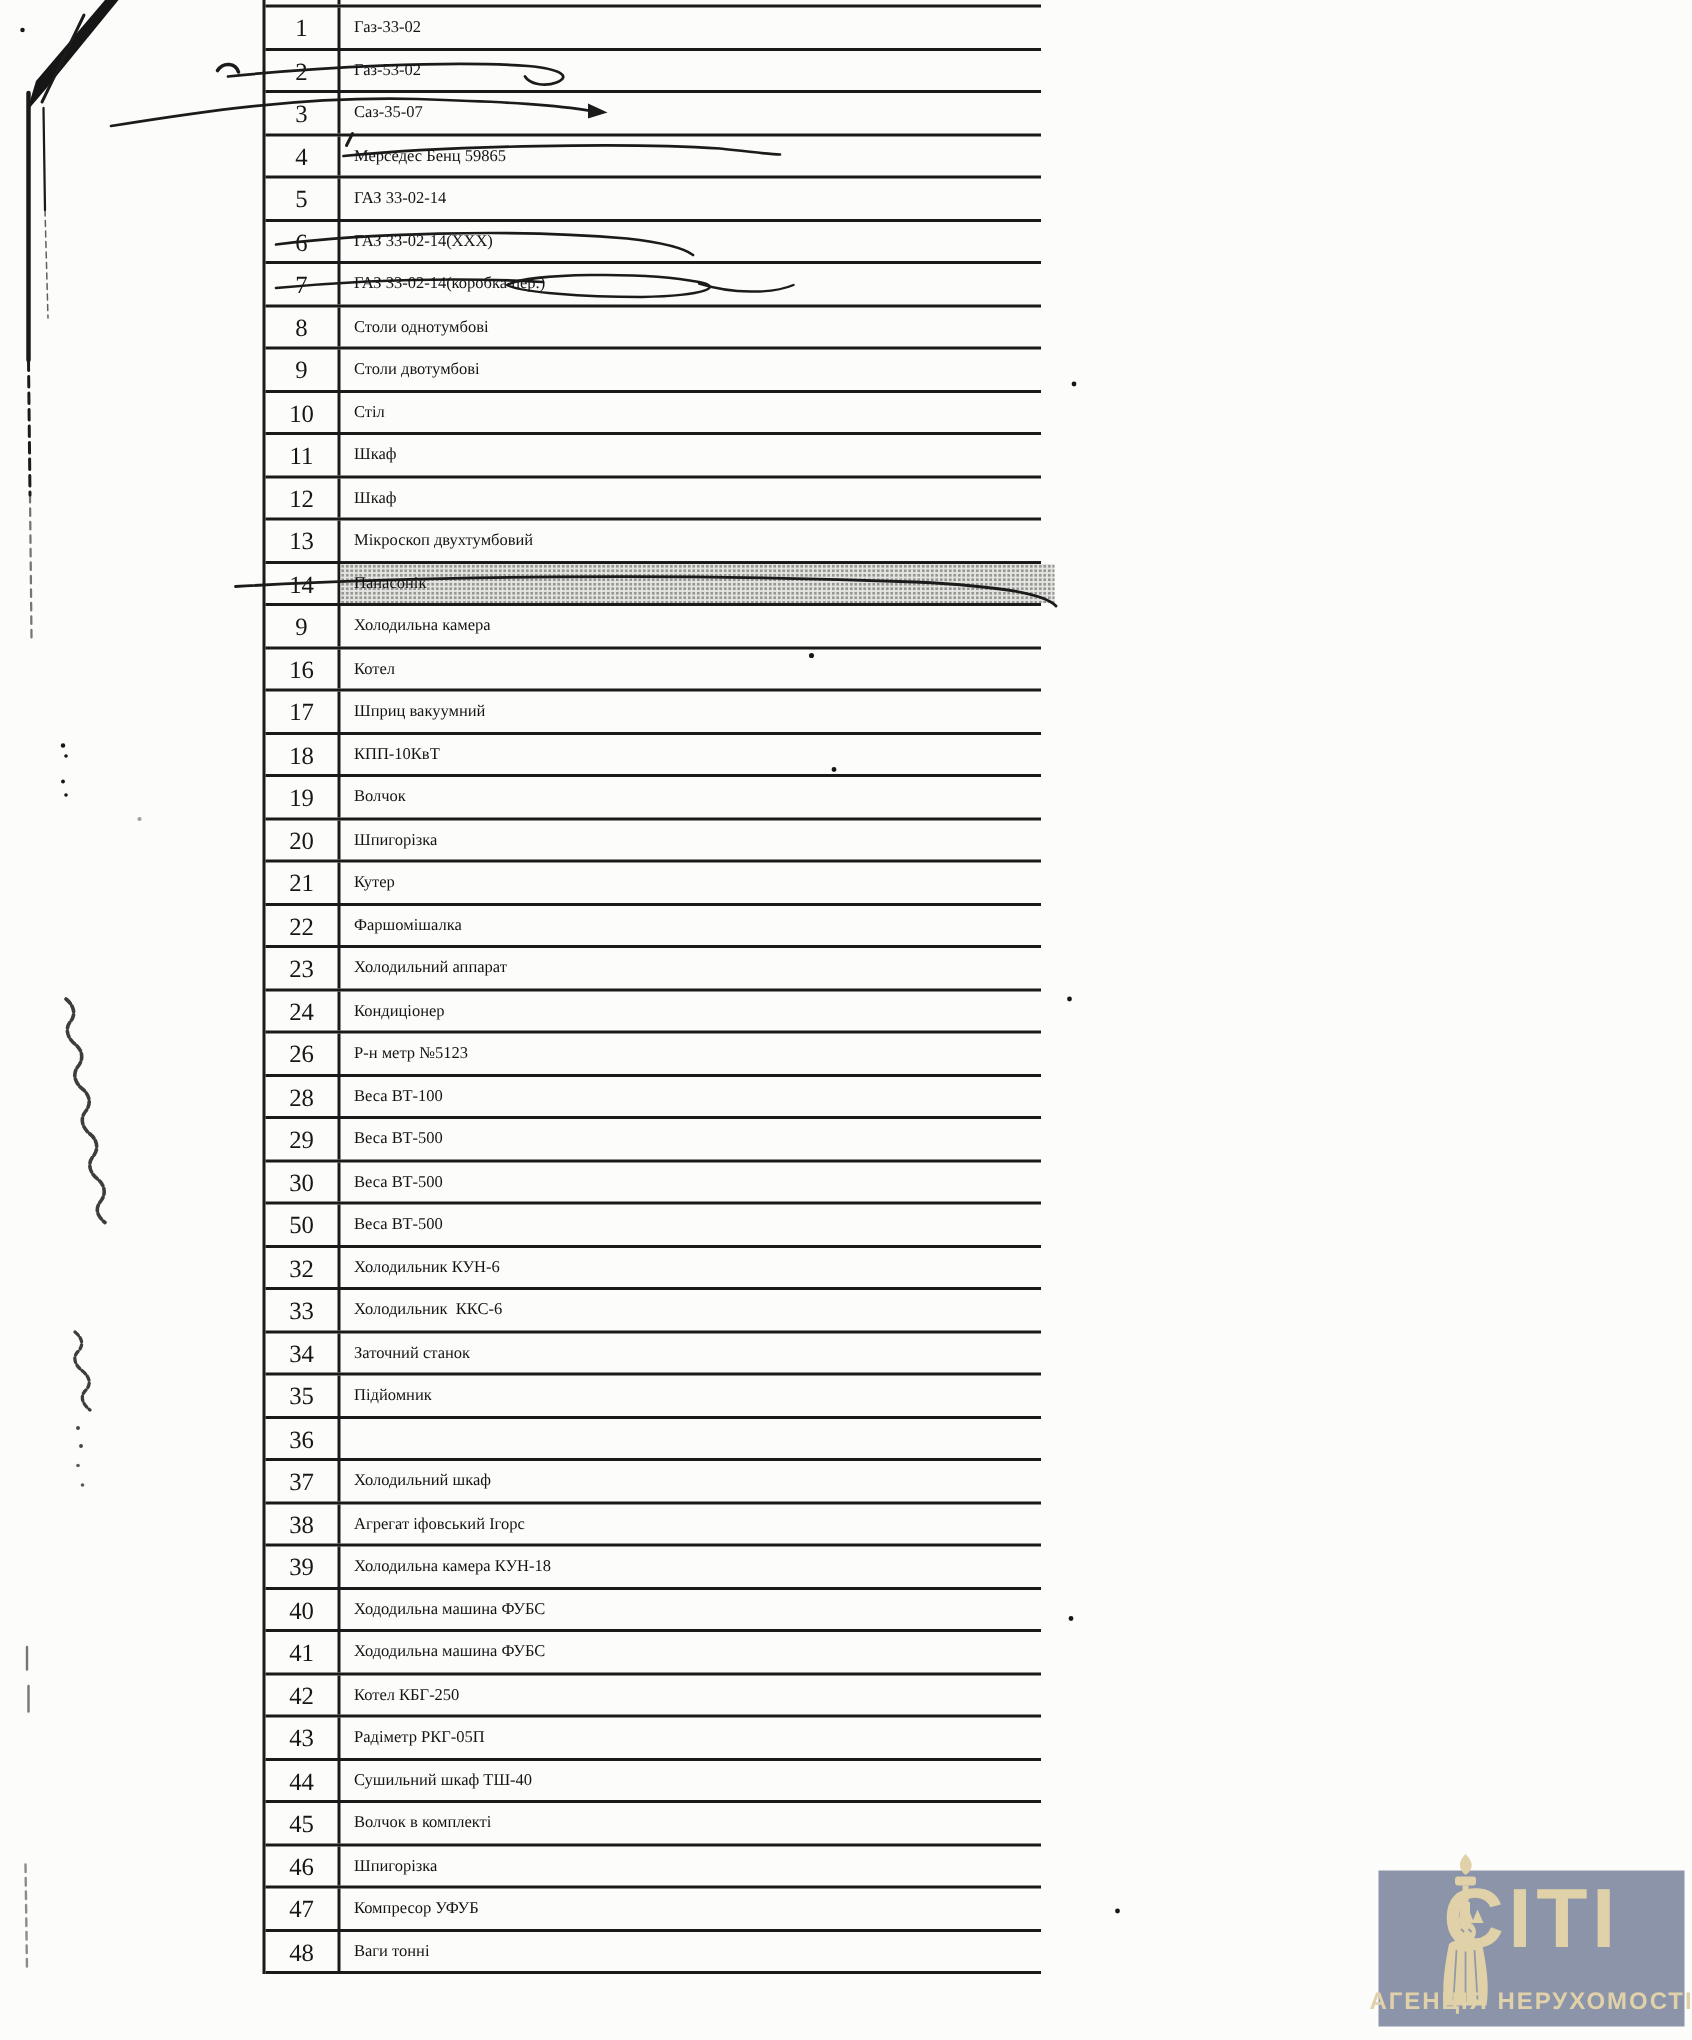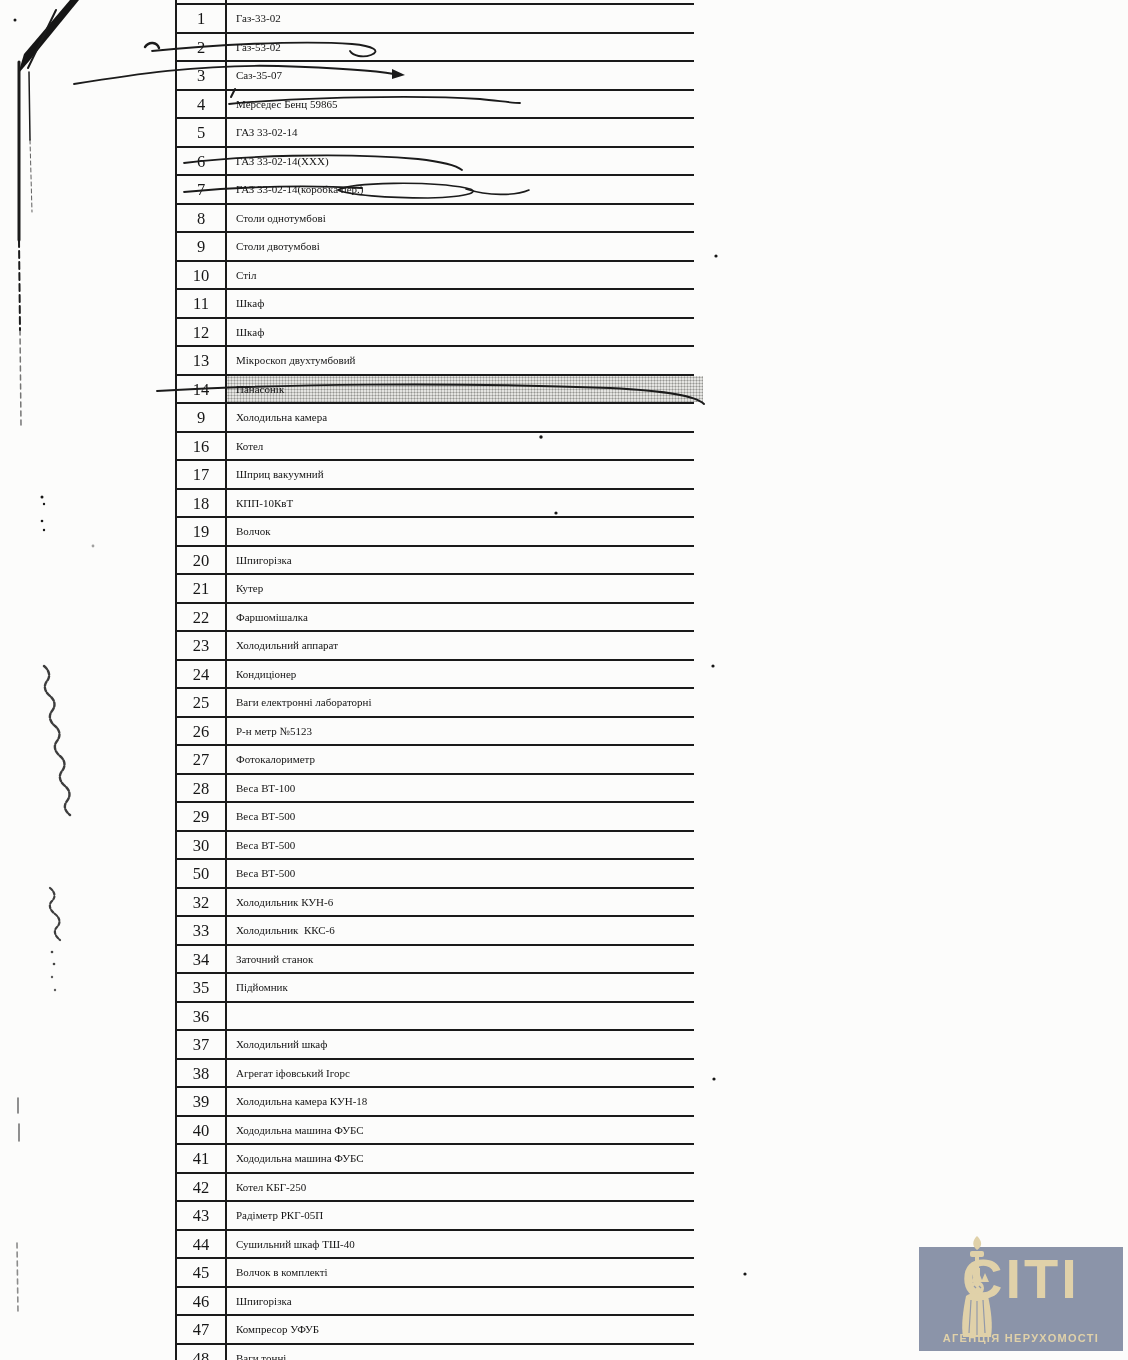--- a/index.html
+++ b/index.html
@@ -24,21 +24,21 @@
   
   svg.marks{position:absolute;left:0;top:0;pointer-events:none;}
 
   
   .wm{position:absolute;left:919px;top:1247px;width:204px;height:104px;
       background:#8b94a9;display:flex;flex-direction:column;align-items:center;
       justify-content:space-between;padding:4px 0 7px;box-sizing:border-box;overflow:visible;}
   .wm-title{font-family:"Liberation Sans","DejaVu Sans",sans-serif;font-weight:800;
       font-size:56px;line-height:56px;letter-spacing:3px;color:#e0d1a9;z-index:1;}
   .wm-caption{font-family:"Liberation Sans","DejaVu Sans",sans-serif;font-weight:700;
-      font-size:11px;letter-spacing:1.3px;color:#e0d1a9;z-index:3;white-space:nowrap;}
+      font-size:16px;letter-spacing:1.3px;color:#e0d1a9;z-index:3;white-space:nowrap;}
   .wm svg.statue{position:absolute;left:36px;top:-12px;z-index:2;}
 </style>
 </head>
 <body>
 
 <div class="page">
 
   <div class="table" id="tbl">
     <div class="row spacer">
       <div class="num"></div>
@@ -134,30 +134,22 @@
       </div>
       <div class="row">
         <div class="num">23</div>
         <div class="item"><span>Холодильний аппарат</span></div>
       </div>
       <div class="row">
         <div class="num">24</div>
         <div class="item"><span>Кондиціонер</span></div>
       </div>
       <div class="row">
-        <div class="num">25</div>
-        <div class="item"><span>Ваги електронні лабораторні</span></div>
-      </div>
-      <div class="row">
         <div class="num">26</div>
         <div class="item"><span>Р-н метр №5123</span></div>
-      </div>
-      <div class="row">
-        <div class="num">27</div>
-        <div class="item"><span>Фотокалориметр</span></div>
       </div>
       <div class="row">
         <div class="num">28</div>
         <div class="item"><span>Веса ВТ-100</span></div>
       </div>
       <div class="row">
         <div class="num">29</div>
         <div class="item"><span>Веса ВТ-500</span></div>
       </div>
       <div class="row">

